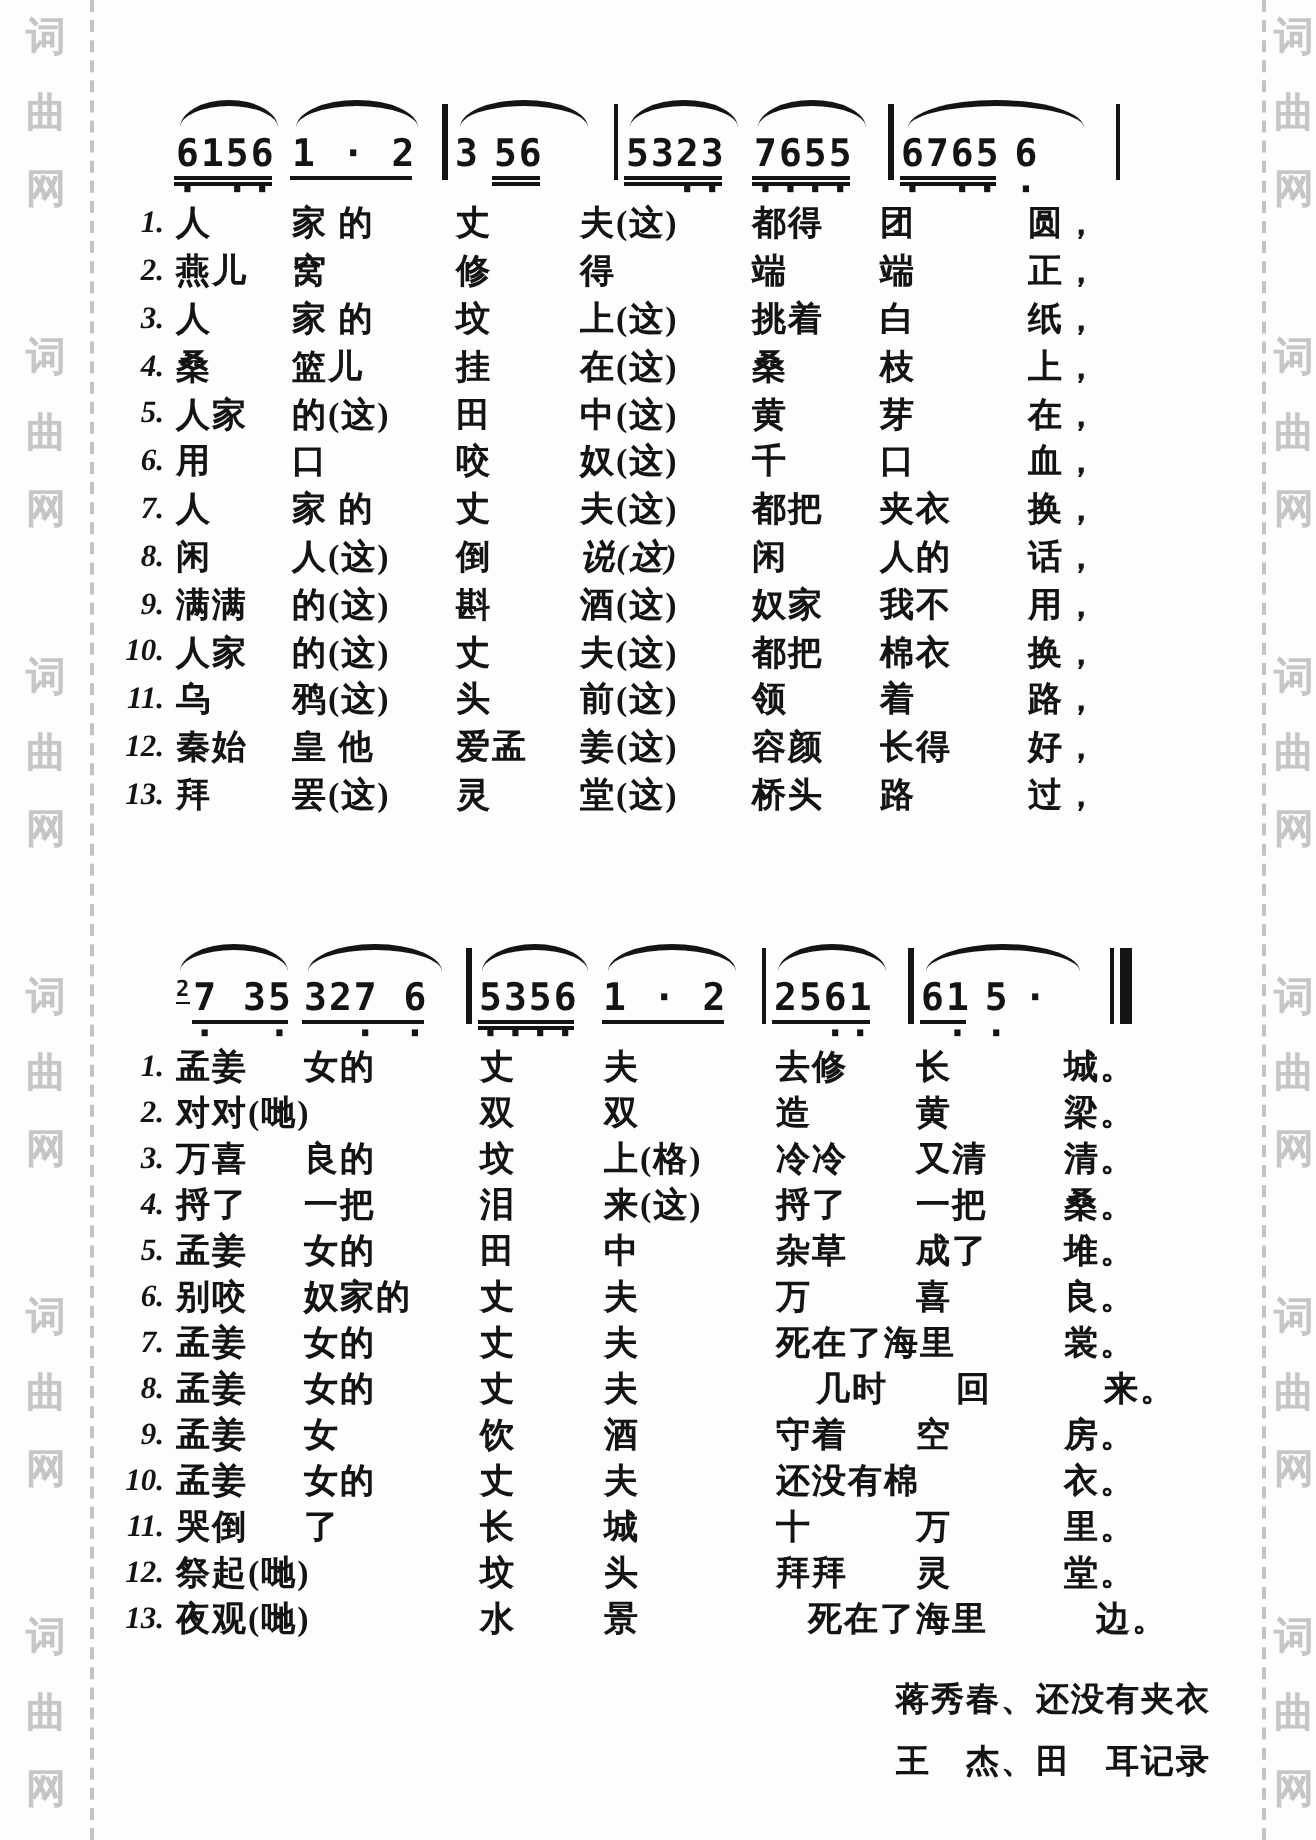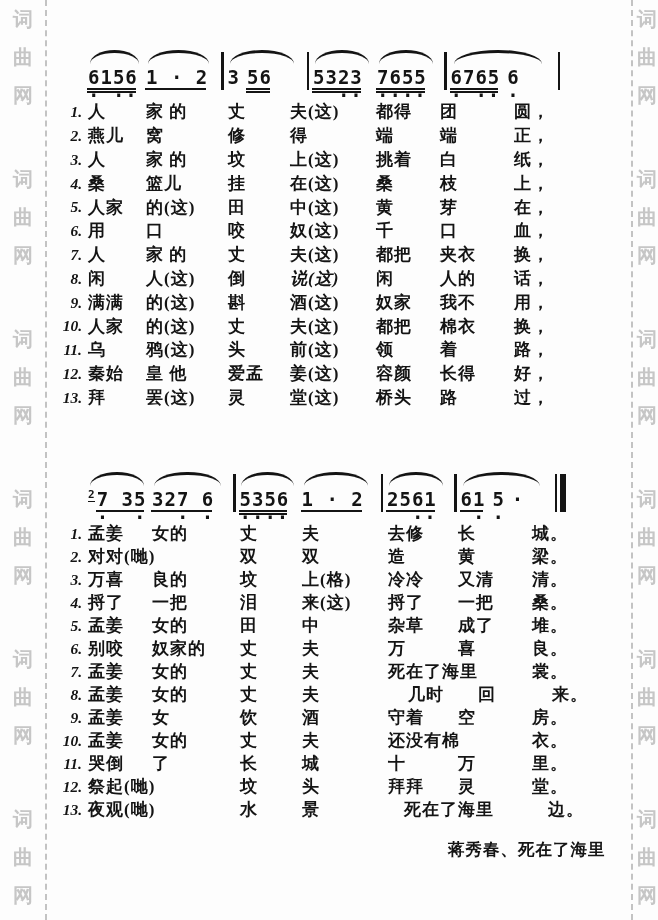--- a/index.html
+++ b/index.html
@@ -555,15 +555,16 @@
           <div class="v-gap"></div>
           <div class="v-cell" style="width: 70px; margin-left: 16px;">死在了海里</div>
           <div class="v-cell" style="width: 64px;"></div>
           <div class="v-gap"></div>
           <div class="v-cell" style="width: 90px;">边。</div>
         </div>
       </div>
     </div>
 
   <div class="credits">
-    <div>蒋秀春、死在了海里</div>
+    <div>蒋秀春、还没有夹衣</div>
+    <div>王　杰、田　耳记录</div>
   </div>
 </div>
 
 </body></html>

